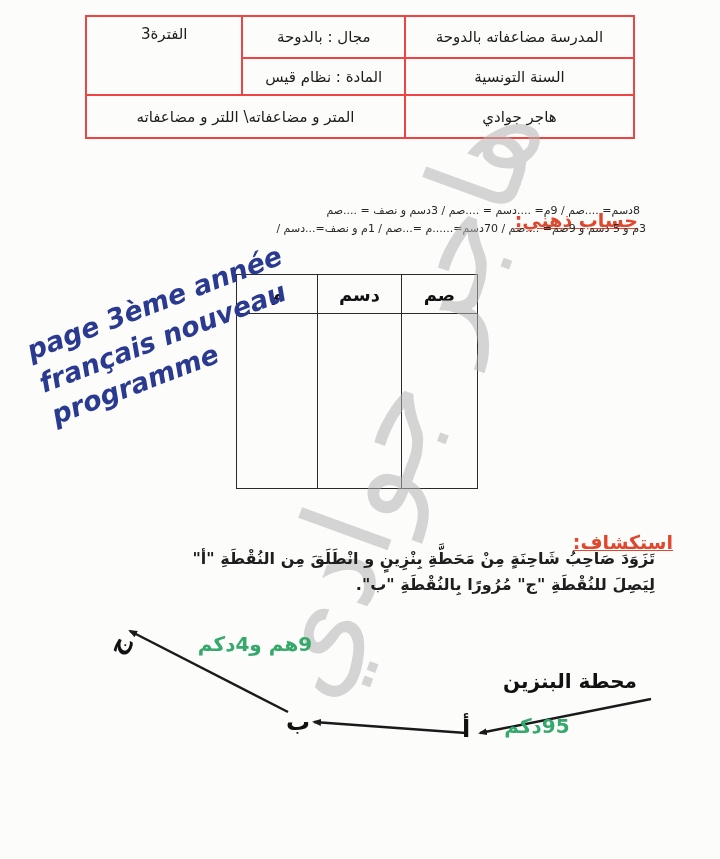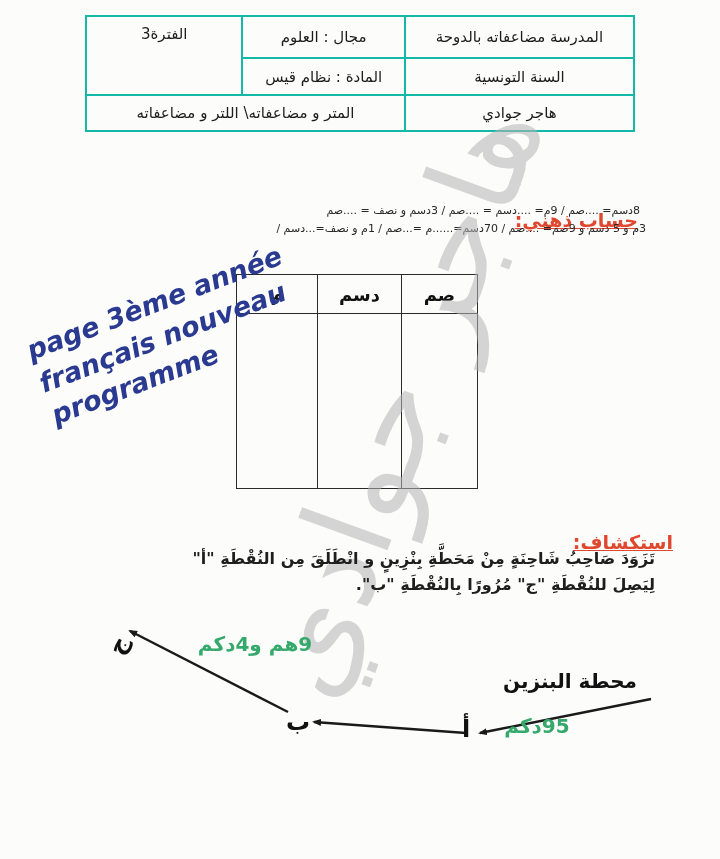--- a/index.html
+++ b/index.html
@@ -13,26 +13,26 @@
     background:#fcfcfb; overflow:hidden;
   }
 
   
   .hdr-table {
     position:absolute; left:85px; top:15px; width:550px;
     border-collapse:collapse; direction:rtl;
     font-size:15px; color:#1c1c1c;
   }
   .hdr-table td {
-    border:2px solid #14b8a6; text-align:center; vertical-align:middle;
+    border:2px solid #ef4444; text-align:center; vertical-align:middle;
     padding:2px 4px;
   }
   .hdr-table .r1 td { height:42px; }
   .hdr-table .r2 td { height:37px;margin-top:44px; }
-  .hdr-table .r3 td { height:36px; }
+  .hdr-table .r3 td { height:43px; }
   .hdr-table td.period-cell { vertical-align:top; padding-top:8px; }
   .col-a { width:230px; } .col-b { width:163px; } .col-c { width:157px; }
 
   
   .red-heading {
     position:absolute; color:#e0472f; font-weight:bold; font-size:19px;
     text-decoration:underline; direction:rtl;
   }
   .h-mental { top:170px; right:82px;margin-top:39px; }
   .h-explore { top:531px; right:47px; }
@@ -92,21 +92,21 @@
 </style>
 </head>
 <body>
 
 <div class="page">
 
   <table class="hdr-table">
     <tbody>
         <tr class="r1">
       <td class="col-a">المدرسة مضاعفاته بالدوحة</td>
-      <td class="col-b">مجال : العلوم</td>
+      <td class="col-b">مجال : بالدوحة</td>
       <td class="col-c period-cell" rowspan="2">الفترة3</td>
     </tr>
     <tr class="r2">
       <td>السنة التونسية</td>
       <td>المادة : نظام قيس</td>
     </tr>
     <tr class="r3">
       <td>هاجر جوادي</td>
       <td colspan="2">المتر و مضاعفاته\ اللتر و مضاعفاته</td>
     </tr>

